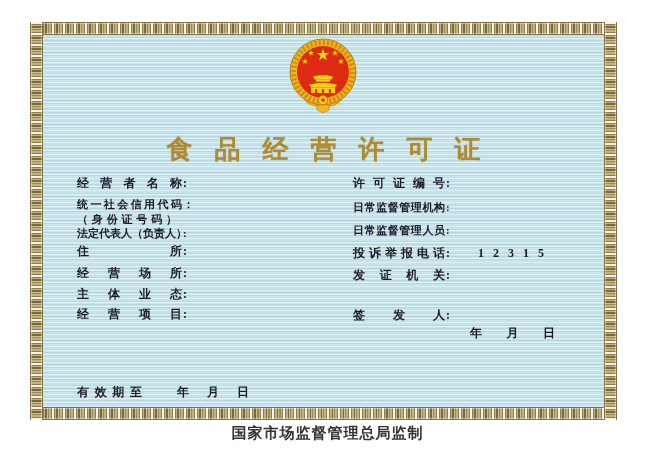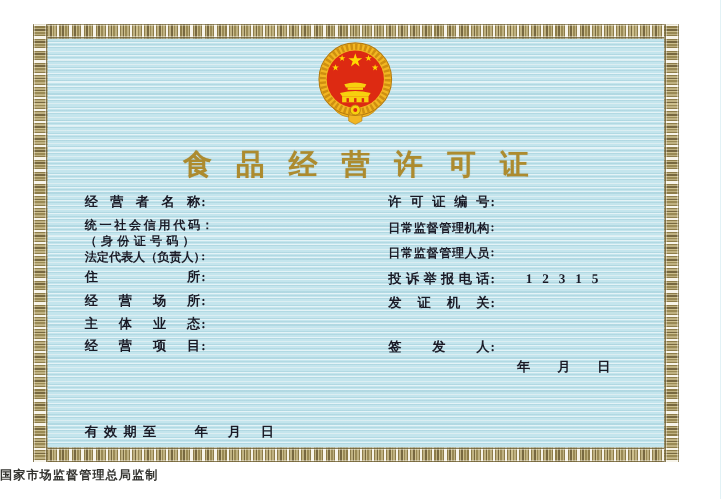--- a/index.html
+++ b/index.html
@@ -45,22 +45,22 @@
   .lrow{left:47px;} .rrow{left:323px;}
   .dist{display:inline-flex;justify-content:space-between;}
   .w105{width:105px;} .w100{width:100px;} .w92{width:92px;}
   .w85{width:85px;} .w72{width:72px;} .w65{width:65px;}
   .fs11{font-size:11px;}
   .colon{margin-left:1px;}
   .val{margin-left:28px;letter-spacing:3px;}
   .gap35{margin-left:35px;}
 
   .imprint{
-    position:absolute;left:0;top:424px;width:655px;
-    font-size:11px;font-weight:bold;color:#33332f;letter-spacing:1px;
+    position:absolute;left:0;top:424px;width:655px;text-align:center;
+    font-size:15px;font-weight:bold;color:#33332f;letter-spacing:1px;
   }
 </style>
 </head>
 <body>
 
 <div class="cert">
   <div class="bh b-top"></div>
   <div class="bh b-bottom"></div>
   <div class="bv b-left"></div>
   <div class="bv b-right"></div>

